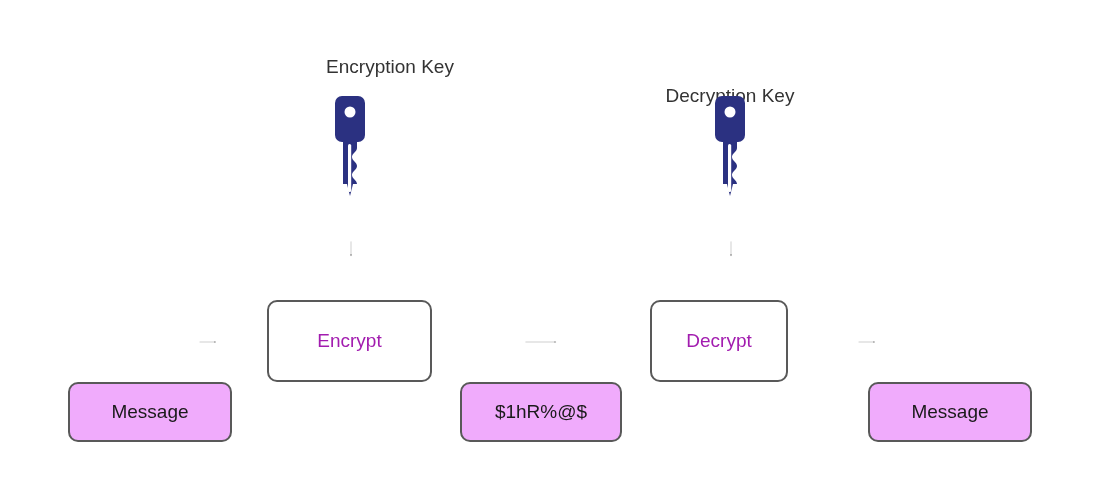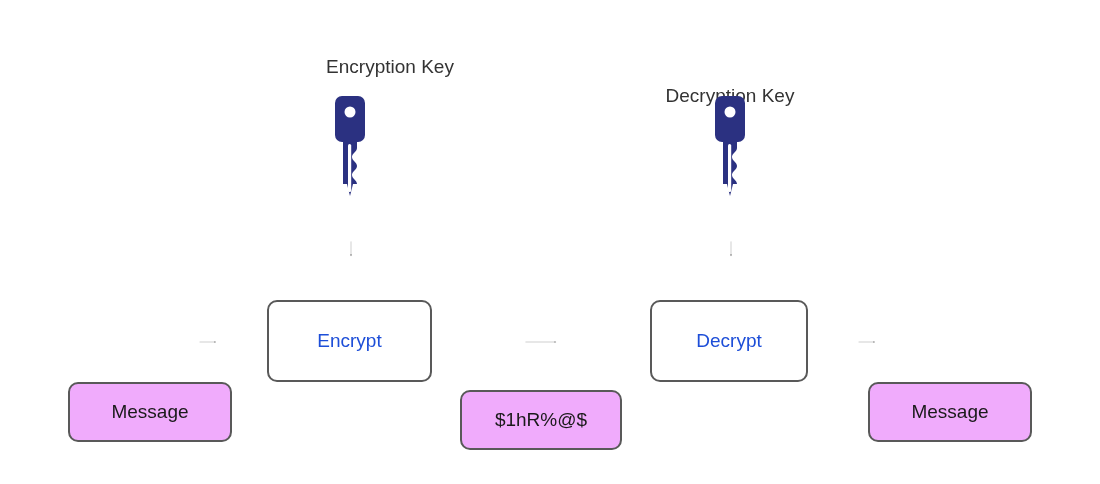--- a/index.html
+++ b/index.html
@@ -34,21 +34,21 @@
   .proc-box {
     position: absolute;
     box-sizing: border-box;
     border: 2px solid #595959;
     border-radius: 10px;
     background: #ffffff;
     display: flex;
     align-items: center;
     justify-content: center;
     font-size: 19px;
-    color: #1d4ed8;
+    color: #a21caf;
   }
   .data-box {
     position: absolute;
     box-sizing: border-box;
     border: 2px solid #595959;
     border-radius: 10px;
     background: #f0abfc;
     display: flex;
     align-items: center;
     justify-content: center;
@@ -106,21 +106,21 @@
 
   <div class="data-box" style="left:68px; top:382px; width:164px; height:60px;">
     <span>Message</span>
   </div>
 
   <svg class="arrow-svg" style="left:432px; top:341px;" width="218" height="2" viewBox="0 -7 218 14">
     <line x1="0" y1="0" x2="206" y2="0" stroke="#595959" stroke-width="2"></line>
     <path d="M204,-6 L204,6 L216,0 Z" fill="#595959"></path>
   </svg>
 
-  <div class="data-box" style="left:460px; top:382px; width:162px; height:60px;margin-top:8px;">
+  <div class="data-box" style="left:460px; top:382px; width:162px; height:60px;">
     <span>$1hR%@$</span>
   </div>
 
   <div class="key-label" style="left:730px; top:56px;margin-top:29px;">Decryption Key</div>
 
   <div class="key-icon" style="left:730px; top:96px;">
     <svg width="46" height="104" viewBox="0 0 46 104">
       <rect x="8" y="0" width="30" height="46" rx="7" ry="7" fill="#2B3181"></rect>
       <circle cx="23" cy="16" r="5.5" fill="#ffffff"></circle>
       <path d="M16,44
@@ -137,21 +137,21 @@
                Z" fill="#2B3181"></path>
       <rect x="21" y="48" width="3.2" height="48" rx="1.6" fill="#ffffff"></rect>
     </svg>
   </div>
 
   <svg class="arrow-svg" style="left:730px; top:196px;" width="2" height="106" viewBox="-7 0 14 106">
     <line x1="0" y1="0" x2="0" y2="94" stroke="#595959" stroke-width="2"></line>
     <path d="M-6,92 L6,92 L0,104 Z" fill="#595959"></path>
   </svg>
 
-  <div class="proc-box" style="left:650px; top:300px; width:158px; height:82px;">
+  <div class="proc-box" style="left:650px; top:300px; width:138px; height:82px;">
     <span>Decrypt</span>
   </div>
 
   <svg class="arrow-svg" style="left:808px; top:341px;" width="118" height="2" viewBox="0 -7 118 14">
     <line x1="0" y1="0" x2="106" y2="0" stroke="#595959" stroke-width="2"></line>
     <path d="M104,-6 L104,6 L116,0 Z" fill="#595959"></path>
   </svg>
 
   <div class="data-box" style="left:868px; top:382px; width:164px; height:60px;">
     <span>Message</span>

